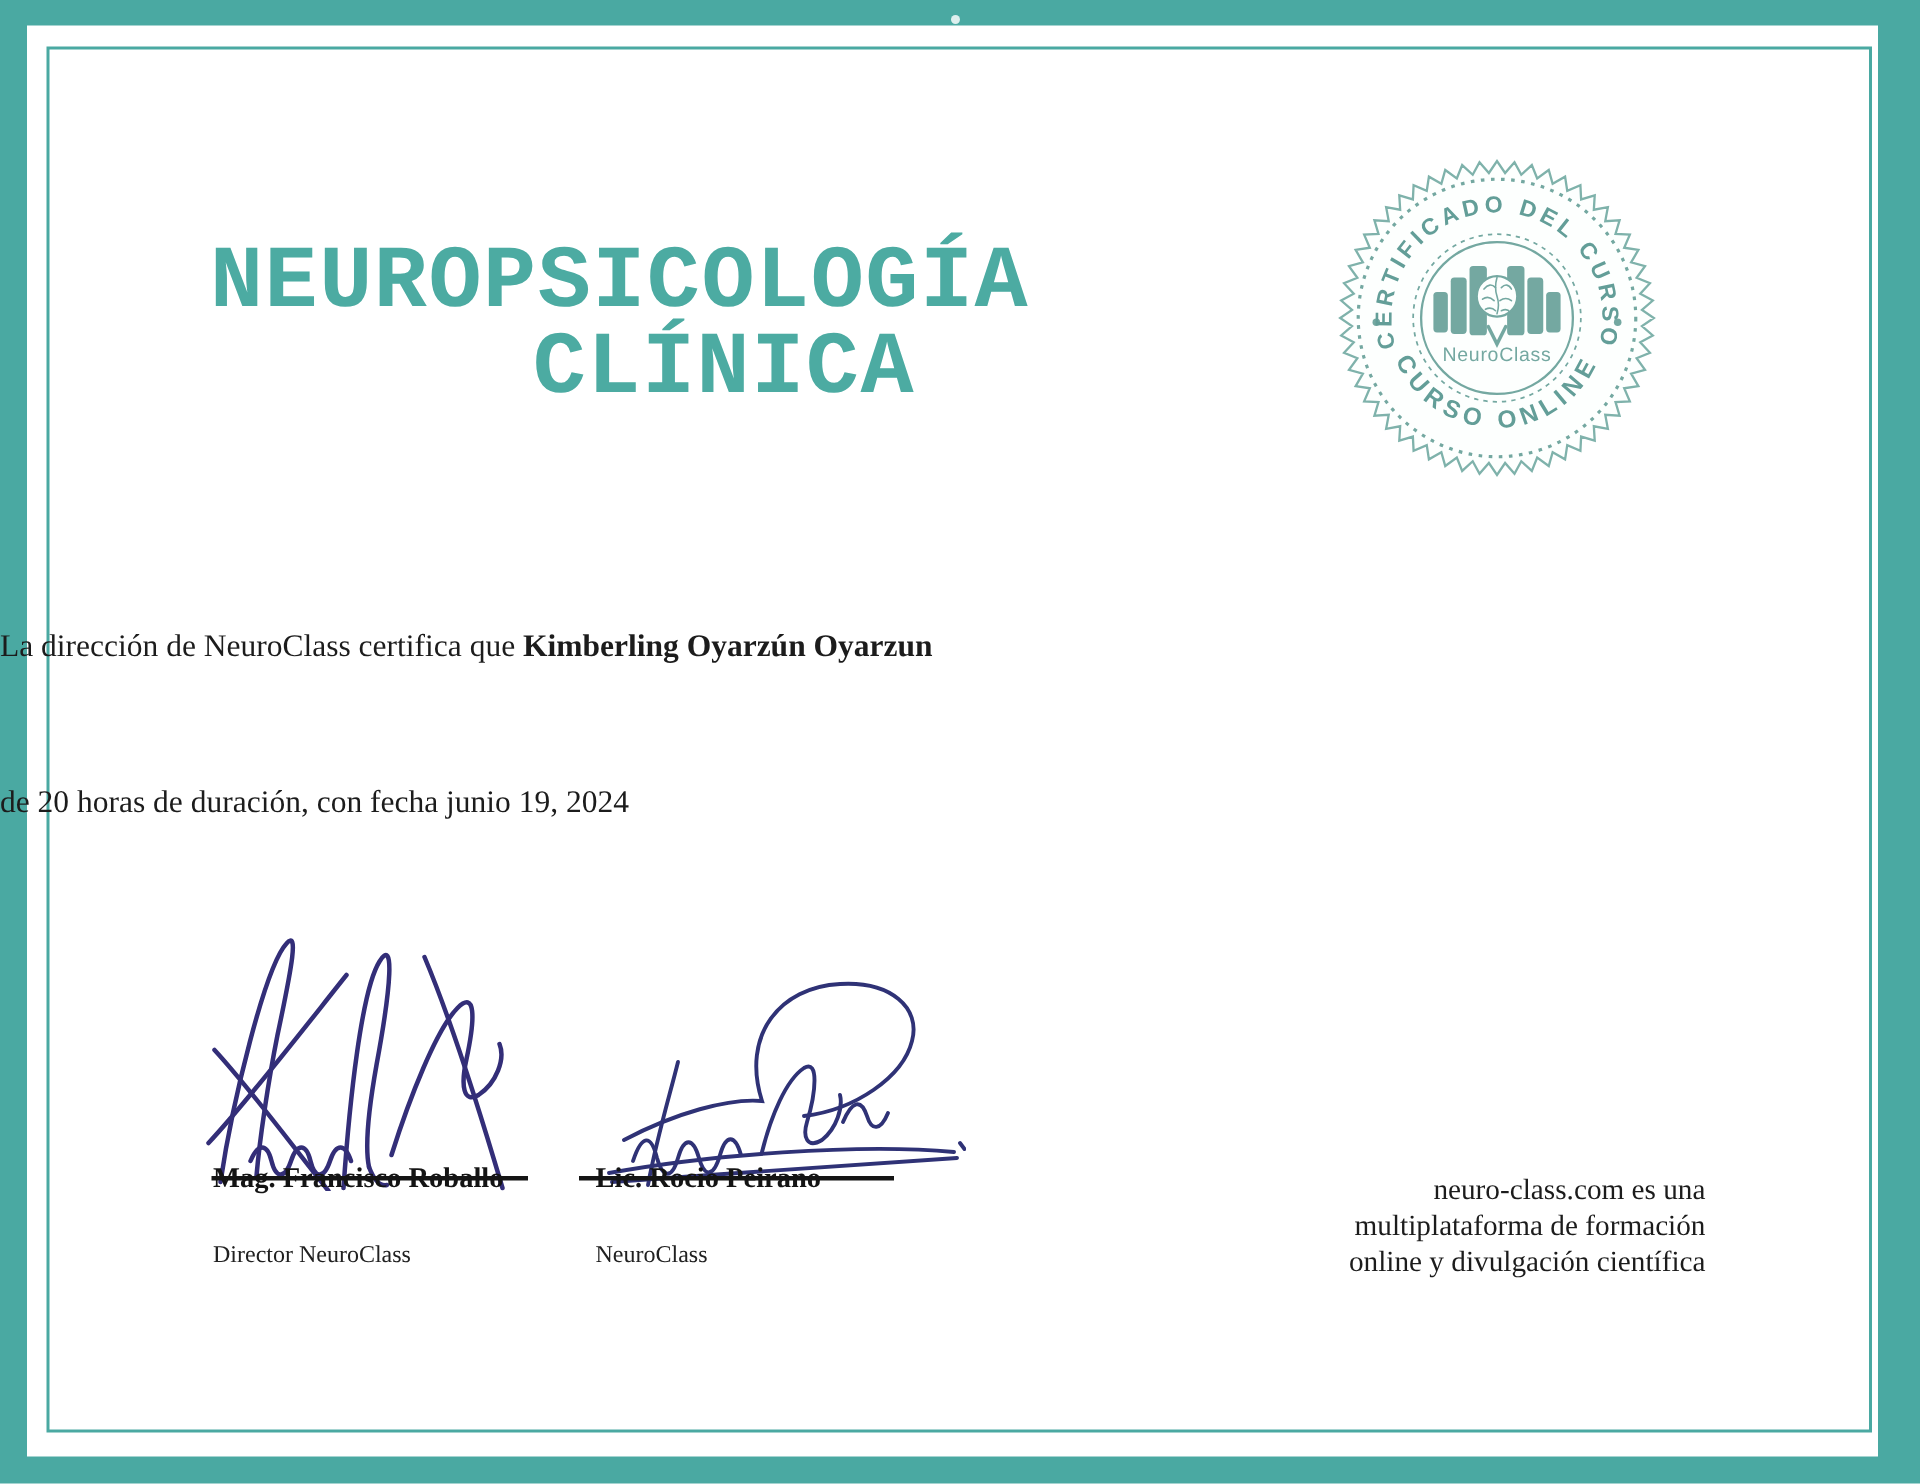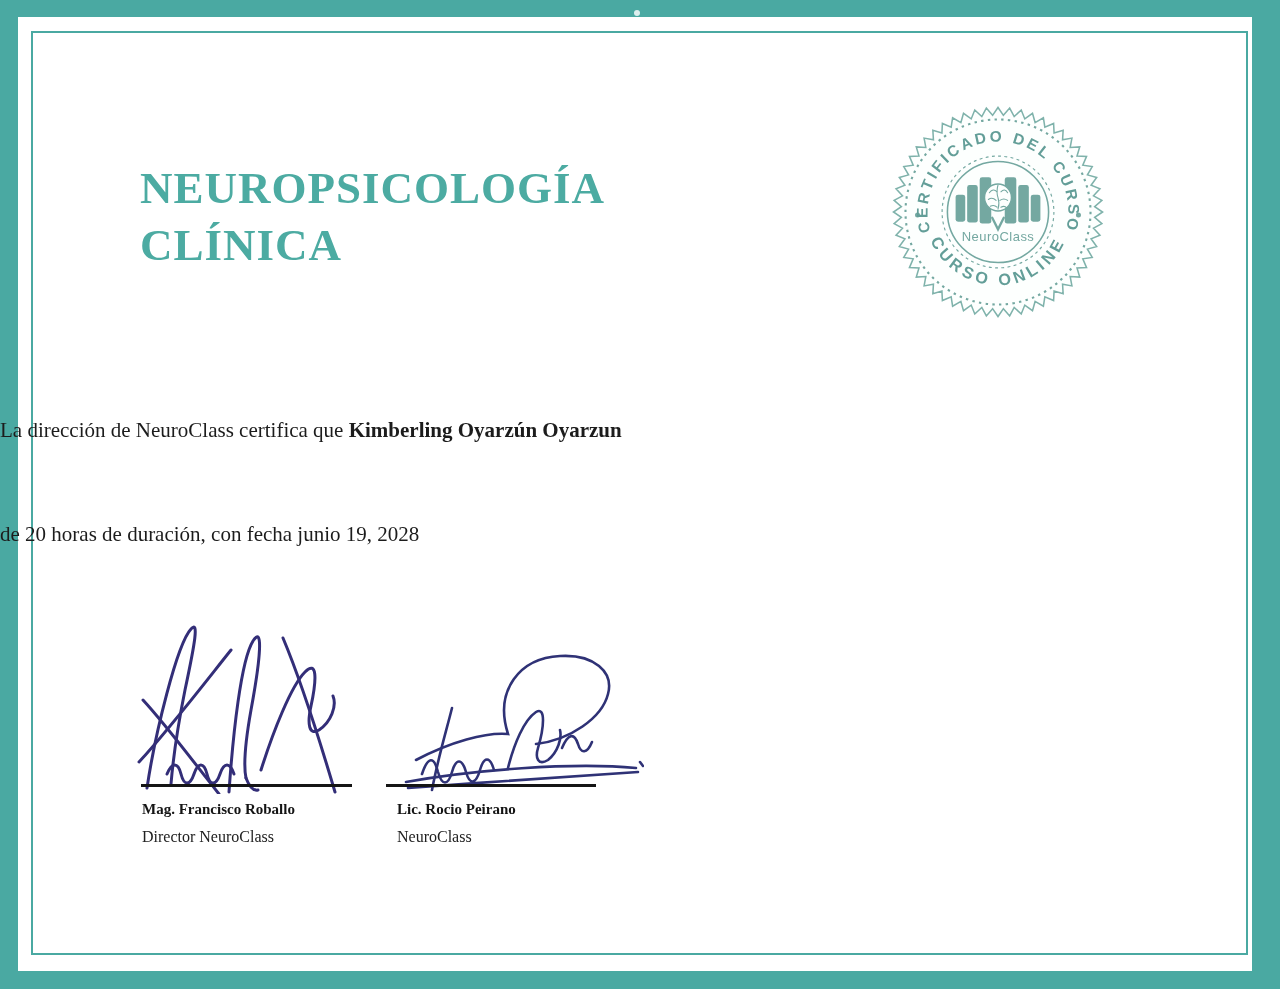--- a/index.html
+++ b/index.html
@@ -18,24 +18,24 @@
     position:absolute;left:31px;top:31px;width:1217px;height:924px;
     border:2px solid #4aa9a2;box-sizing:border-box;
     pointer-events:none;
   }
   .border-dot{
     position:absolute;left:634px;top:10px;width:6px;height:6px;
     border-radius:50%;background:#ddefee;
   }
   .title-block{
     position:absolute;left:140px;top:160px;width:470px;
-    text-align:left;
-    font-family:Liberation Serif, serif;
+    text-align:right;
+    font-family:Liberation Mono, monospace;
     font-weight:800;
-    font-size:45px;line-height:57px;
+    font-size:59px;line-height:57px;
     letter-spacing:1px;
     color:#4caba2;
   }
   .seal{
     position:absolute;left:892px;top:106px;width:212px;height:212px;
   }
   .seal-text-top{
     font-family:"Liberation Sans", sans-serif;
     font-weight:700;font-size:16px;letter-spacing:3px;
     fill:#639e98;
@@ -60,22 +60,22 @@
   .line-3{top:522px;}
   .sig-svg{position:absolute;}
   .sig-svg.left{left:133px;top:618px;width:248px;height:176px;}
   .sig-svg.right{left:392px;top:648px;width:252px;height:144px;}
   .sig-line{
     position:absolute;top:784px;height:3px;background:#151515;
   }
   .sig-line.left{left:141px;width:211px;}
   .sig-line.right{left:386px;width:210px;}
   .sig-name{
-    position:absolute;top:801px;
-    font-weight:700;font-size:15px;color:#141414;
+    position:absolute;top:775px;
+    font-weight:700;font-size:19px;color:#141414;
   }
   .sig-role{
     position:absolute;top:828px;
     font-size:16px;color:#212121;
   }
   .sig-col-left{left:142px;}
   .sig-col-right{left:397px;}
   .footer-block{
     position:absolute;right:143px;top:782px;
     text-align:right;
@@ -135,21 +135,21 @@
           <path d="M113,105 q4,-2 6,1"></path>
         </g>
       </g>
       <text x="110" y="140" text-anchor="middle" class="seal-brand">NeuroClass</text>
     </svg>
   </div>
 
   <div class="body-line line-1">
     <span>La dirección de NeuroClass certifica que </span><b>Kimberling Oyarzún Oyarzun</b>
   </div>
-  <div class="body-line line-3">de 20 horas de duración, con fecha junio 19, 2028</div>
+  <div class="body-line line-3">de 20 horas de duración, con fecha junio 19, 2024</div>
 
   <svg class="sig-svg left" viewBox="0 0 248 176">
     <g fill="none" stroke="#332e78" stroke-width="3" stroke-linecap="round">
       <path d="M14,170 C22,116 44,26 58,11 C66,2 62,25 52,72 C46,102 40,142 38,166"></path>
       <path d="M6,144 C34,114 74,62 98,32"></path>
       <path d="M10,82 C34,108 62,146 86,176"></path>
       <path d="M96,174 C100,116 108,42 120,23 C130,7 128,38 118,92 C113,120 110,146 113,160"></path>
       <path d="M34,156 c5,-12 11,-12 14,0 c3,12 9,12 13,0 c4,-12 10,-12 13,0 c3,12 9,12 13,0 c4,-12 10,-12 14,0"></path>
       <path d="M128,152 C140,114 158,68 172,54 C184,42 184,60 178,88 C174,106 176,118 186,112 C198,104 204,88 200,78"></path>
       <path d="M150,20 C166,58 186,120 202,174"></path>
@@ -171,14 +171,19 @@
   </svg>
 
   <div class="sig-line left"></div>
   <div class="sig-line right"></div>
 
   <div class="sig-name sig-col-left">Mag. Francisco Roballo</div>
   <div class="sig-role sig-col-left">Director NeuroClass</div>
   <div class="sig-name sig-col-right">Lic. Rocio Peirano</div>
   <div class="sig-role sig-col-right">NeuroClass</div>
 
+  <div class="footer-block">
+    <div>neuro-class.com es una</div>
+    <div>multiplataforma de formación</div>
+    <div>online y divulgación científica</div>
+  </div>
 
 </div>
 
 </body></html>

